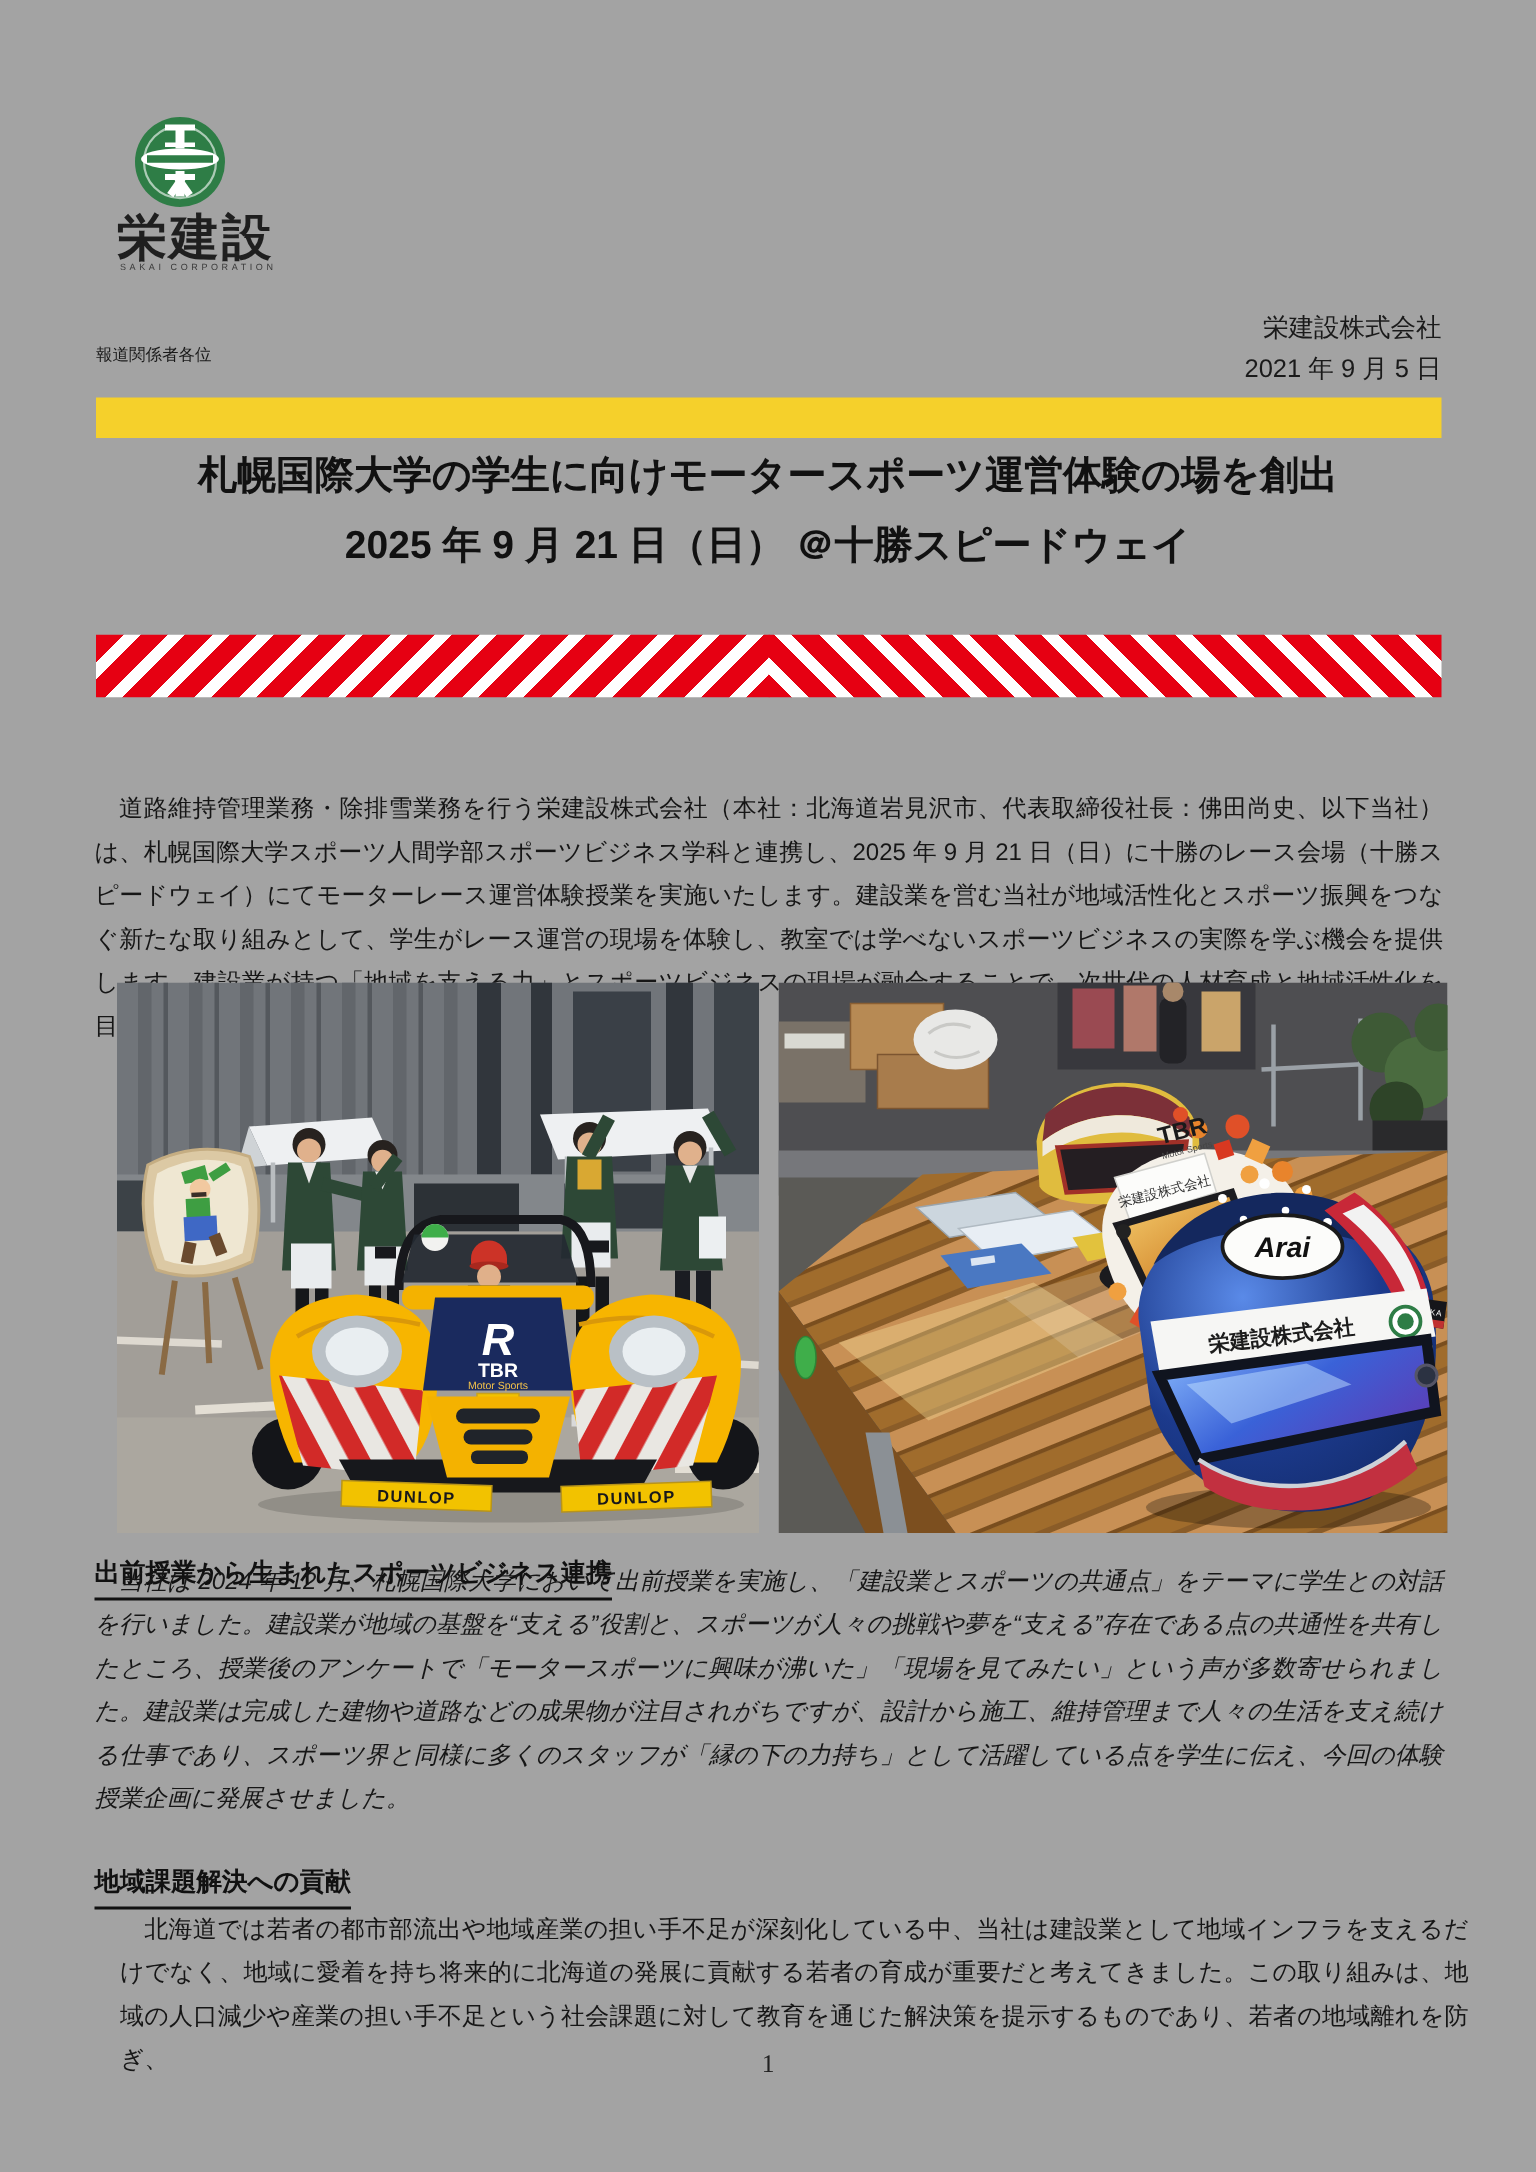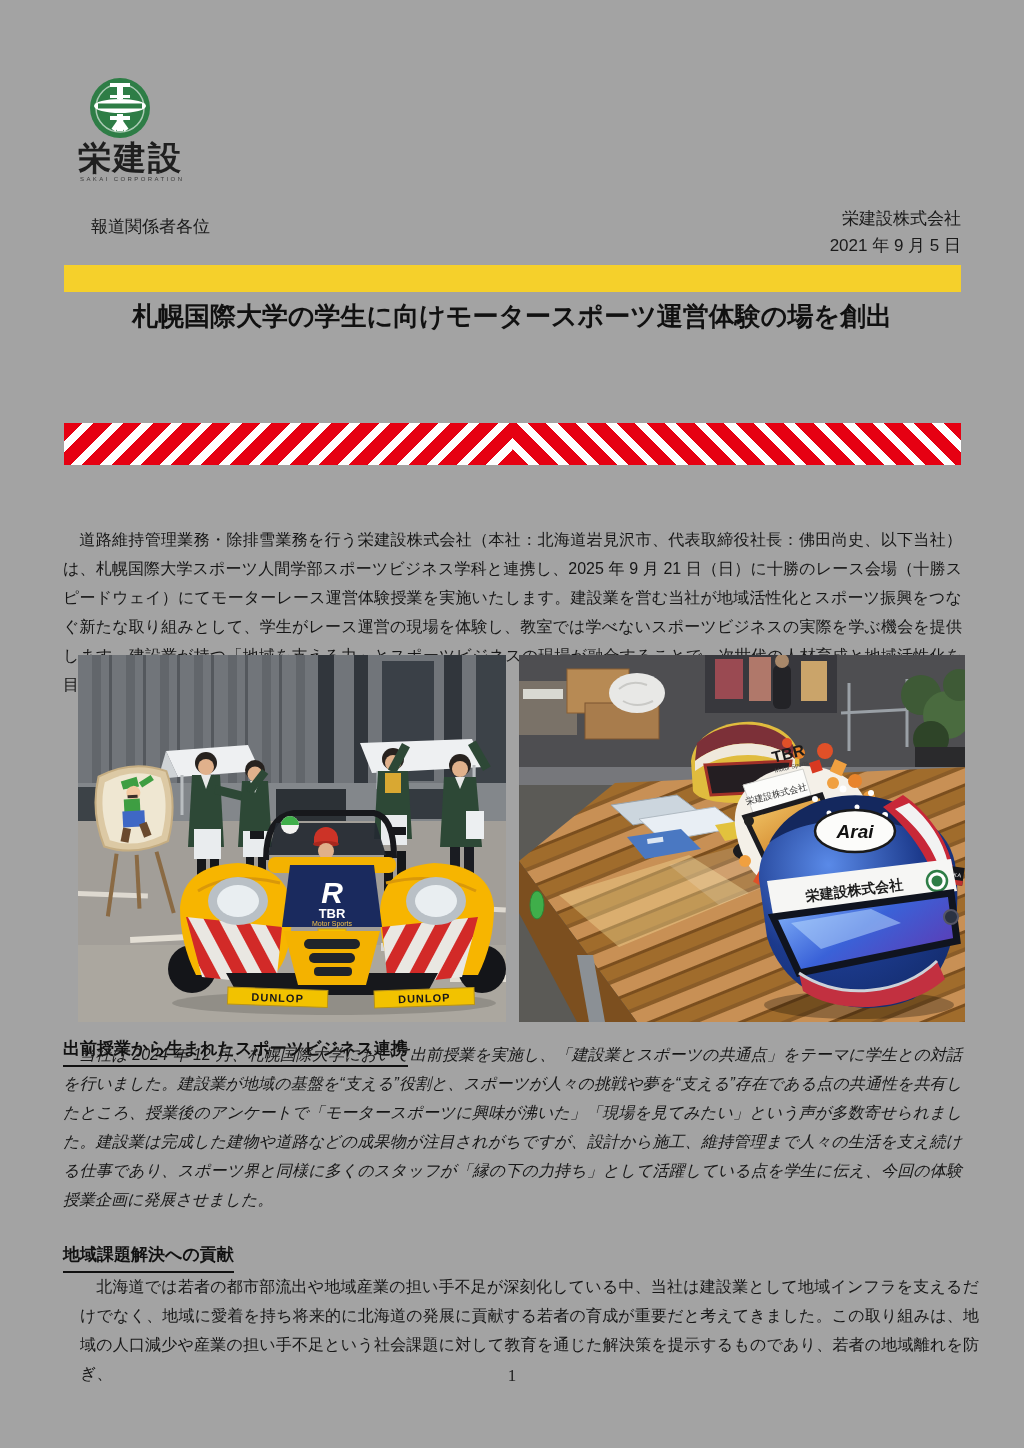--- a/index.html
+++ b/index.html
@@ -4,21 +4,21 @@
 <style>
   html,body{margin:0;padding:0;background:#ffffff;}
   .page{position:relative;width:1024px;height:1448px;background:#a3a3a3;overflow:hidden;
         font-family:"Liberation Sans","DejaVu Sans",sans-serif;color:#1a1a1a;}
   
   .logo{position:absolute;left:78px;top:76px;width:120px;}
   .logo-emblem{display:block;margin-left:10px;}
   .logo-name{font-size:33px;font-weight:900;letter-spacing:2px;color:#1f1f1f;line-height:36px;}
   .logo-sub{font-size:6px;letter-spacing:2.4px;color:#3a3a3a;margin-left:2px;}
   
-  .recipient{position:absolute;left:64px;top:215px;font-size:17px;margin-left:27px;}
+  .recipient{position:absolute;left:64px;top:229px;font-size:11px;}
   .header-right{position:absolute;right:63px;top:205px;text-align:right;font-size:17px;line-height:27px;}
   
   .yellow-bar{position:absolute;left:64px;top:265px;width:897px;height:27px;background:#F5D02B;}
   
   .title{position:absolute;left:0;top:293px;width:1024px;text-align:center;
          font-size:26px;font-weight:700;line-height:47px;color:#111;}
   
   .banner{position:absolute;left:64px;top:423px;width:897px;height:42px;display:flex;overflow:hidden;}
   .banner .half{width:50%;height:100%;
       background:repeating-linear-gradient(135deg,#E60012 0 13px,#ffffff 13px 21px);}
@@ -67,20 +67,21 @@
   <div class="recipient">報道関係者各位</div>
   <div class="header-right">
     <div>栄建設株式会社</div>
     <div>2021 年 9 月 5 日</div>
   </div>
 
   <div class="yellow-bar"></div>
 
   <div class="title">
     <div>札幌国際大学の学生に向けモータースポーツ運営体験の場を創出</div>
+    <div>2025 年 9 月 21 日（日） ＠十勝スピードウェイ</div>
   </div>
 
   <div class="banner">
     <div class="half"></div>
     <div class="half right"></div>
   </div>
 
   <div class="body-text lead">　道路維持管理業務・除排雪業務を行う栄建設株式会社（本社：北海道岩見沢市、代表取締役社長：佛田尚史、以下当社）は、札幌国際大学スポーツ人間学部スポーツビジネス学科と連携し、2025 年 9 月 21 日（日）に十勝のレース会場（十勝スピードウェイ）にてモーターレース運営体験授業を実施いたします。建設業を営む当社が地域活性化とスポーツ振興をつなぐ新たな取り組みとして、学生がレース運営の現場を体験し、教室では学べないスポーツビジネスの実際を学ぶ機会を提供します。建設業が持つ「地域を支える力」とスポーツビジネスの現場が融合することで、次世代の人材育成と地域活性化を目指します。</div>
 
   <svg class="photo photo-left" viewBox="0 0 428 367" preserveAspectRatio="none">

